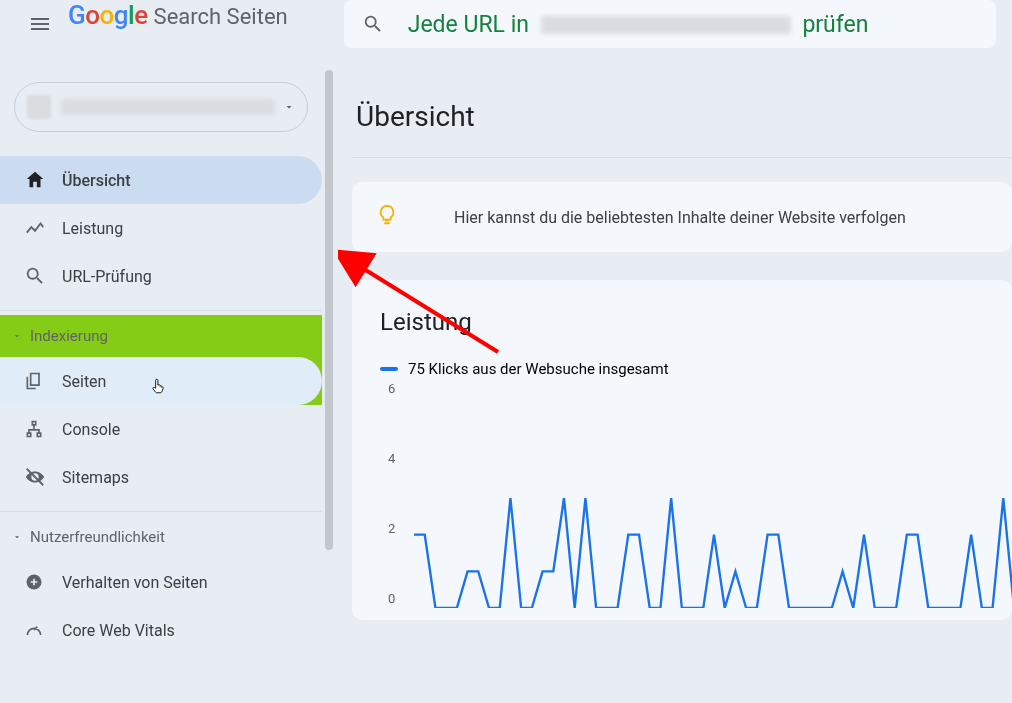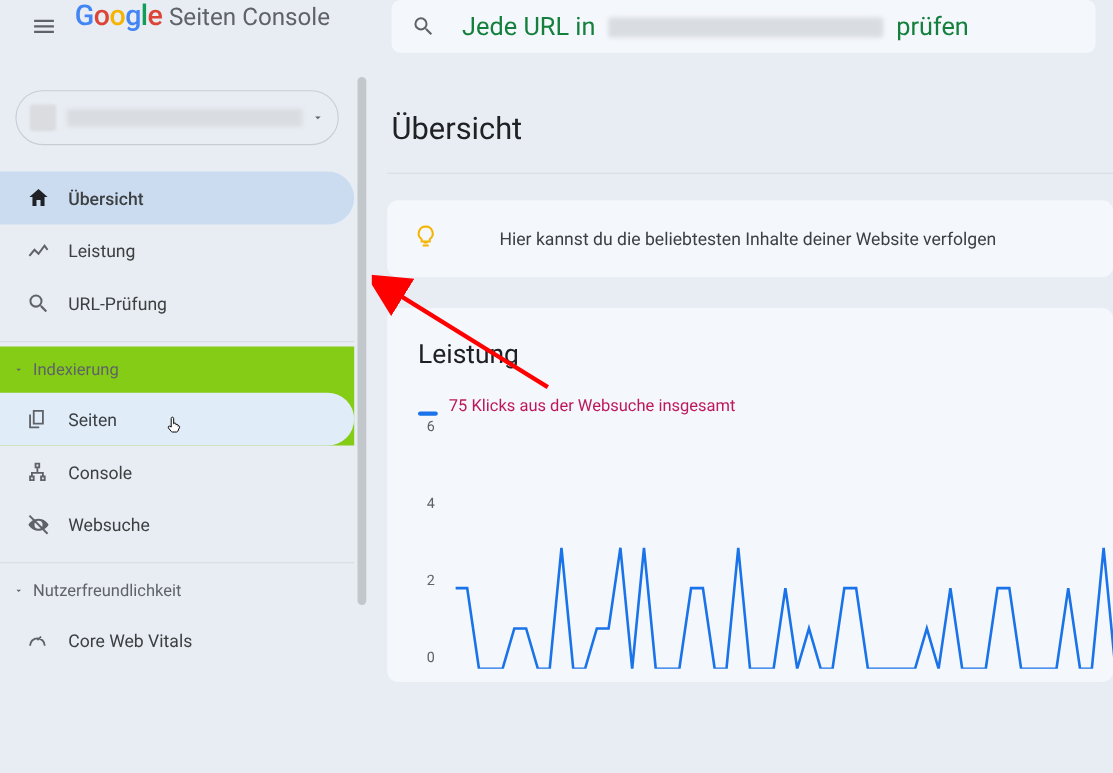--- a/index.html
+++ b/index.html
@@ -214,23 +214,23 @@
     height: 340px;
     overflow: hidden;
   }
   .perf-title {
     font-size: 24px;
     color:#202124;
     margin-bottom: 24px;
   }
   .legend {
     display:flex;
-    align-items:flex-end;
+    align-items:center;
     font-size:15px;
-    color:#be185d;
+    color:#000000;
     margin-bottom: 10px;
     margin-top: 16px;
   }
   .legend .dash {
     width: 18px;
     height: 4px;
     background:#1a73e8;
     border-radius: 2px;
     margin-right: 10px;
   }
@@ -274,21 +274,21 @@
 <div class="topbar">
   <div class="hamburger">
     <svg width="24" height="24" viewBox="0 0 24 24">
         <path fill="#5f6368" d="M3 6h18v2H3V6zm0 5h18v2H3v-2zm0 5h18v2H3v-2z"></path>
       </svg>
   </div>
   <div class="logo">
     <span class="google-word">
       <span class="g1">G</span><span class="g2">o</span><span class="g3">o</span><span class="g4">g</span><span class="g5">l</span><span class="g6">e</span>
     </span>
-    <span class="sc-title">Seiten Console</span>
+    <span class="sc-title">Search Seiten</span>
   </div>
   <div class="searchbar">
     <svg width="22" height="22" viewBox="0 0 24 24">
         <path fill="#5f6368" d="M15.5 14h-.79l-.28-.27A6.471 6.471 0 0016 9.5 6.5 6.5 0 109.5 16a6.471 6.471 0 004.23-1.57l.27.28v.79l5 4.99L20.49 19l-4.99-5zM9.5 14A4.5 4.5 0 1114 9.5 4.505 4.505 0 019.5 14z"></path>
       </svg>
     <span class="search-text">
       <span>Jede URL in</span>
       <span class="redacted"></span>
       <span>prüfen</span>
     </span>
@@ -372,34 +372,43 @@
         <span class="label">Console</span>
       </div>
 
       <div class="nav-item">
         <span class="nav-icon">
           <svg width="22" height="22" viewBox="0 0 24 24">
               <path fill="currentColor" d="M12 6c4.5 0 8.3 2.8 10 6-1.7 3.2-5.5 6-10 6S3.7 15.2 2 12c1.7-3.2 5.5-6 10-6zm0 2a4 4 0 100 8 4 4 0 000-8z"></path>
               <path stroke="currentColor" stroke-width="2" d="M3 3l18 18"></path>
             </svg>
         </span>
-        <span class="label">Websuche</span>
+        <span class="label">Sitemaps</span>
       </div>
 
       <div class="nav-section-spacer"></div>
 
       <div class="nav-group-header">
         <span class="tri">
           <svg width="10" height="10" viewBox="0 0 24 24">
               <path fill="#5f6368" d="M7 10l5 5 5-5z"></path>
             </svg>
         </span>
         <span>Nutzerfreundlichkeit</span>
       </div>
 
+      <div class="nav-item">
+        <span class="nav-icon">
+          <svg width="20" height="20" viewBox="0 0 24 24">
+              <circle cx="12" cy="12" r="9" fill="currentColor"></circle>
+              <path stroke="#e8edf3" stroke-width="2" d="M12 8v8M8 12h8"></path>
+            </svg>
+        </span>
+        <span class="label">Verhalten von Seiten</span>
+      </div>
 
       <div class="nav-item">
         <span class="nav-icon">
           <svg width="20" height="20" viewBox="0 0 24 24">
               <path fill="none" stroke="currentColor" stroke-width="2" d="M4 18a8 8 0 1116 0M12 12l4-4"></path>
             </svg>
         </span>
         <span class="label">Core Web Vitals</span>
       </div>
 

